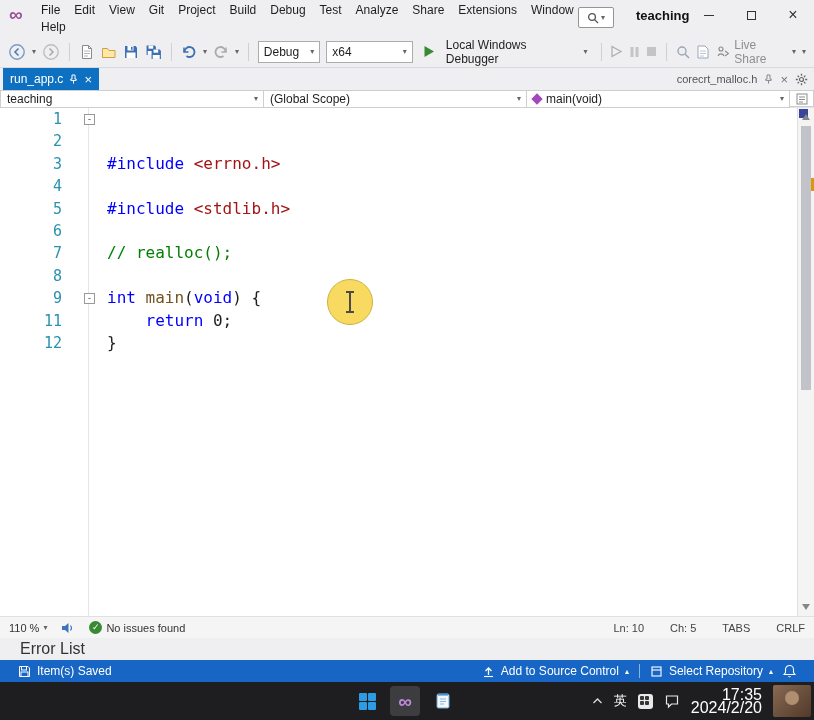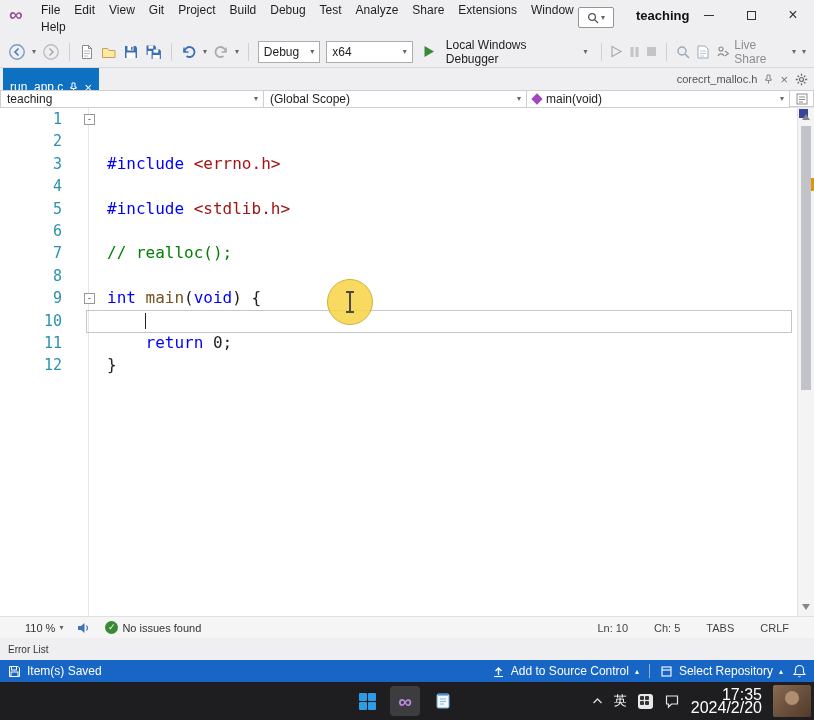--- a/index.html
+++ b/index.html
@@ -31,21 +31,21 @@
   .toolbar{position:absolute;top:36px;left:0;right:0;height:32px;background:#EFEFF2;border-bottom:1px solid #D8D8DF;display:flex;align-items:center;padding:0 8px;gap:6px}
   .tsep{width:1px;height:18px;background:#CFCFD6;margin:0 3px}
   .chev{font-size:8px;color:#666;line-height:1}
   .combo{height:22px;background:#fff;border:1px solid #ACACAC;display:flex;align-items:center;justify-content:space-between;padding:0 5px;font-size:12px}
   .run-btn{display:flex;align-items:center;gap:12px;padding:0 4px;font-size:12px;color:#1e1e1e}
   .liveshare{margin-left:auto;display:flex;align-items:center;gap:5px;color:#8E8E8E;font-size:12px}
   .tbicon{display:flex;align-items:center}
 
   
   .tabrow{position:absolute;top:68px;left:0;right:0;height:22px;background:#EFEFF2}
-  .doc-tab{position:absolute;left:3px;top:0;height:38px;background:var(--accent);color:#fff;display:flex;align-items:center;gap:6px;padding:8px 7px;font-size:12px}
+  .doc-tab{position:absolute;left:3px;top:0;height:22px;background:var(--accent);color:#fff;display:flex;align-items:center;gap:6px;padding:8px 7px;font-size:12px}
   .tab-x{font-size:13px;line-height:1;color:#fff}
   .tab-right{position:absolute;right:6px;top:0;height:22px;display:flex;align-items:center;gap:7px;color:#666;font-size:11px}
   .tab-right .bgdoc{color:#555}
   .tab-right .tab-x{color:#777}
 
   
   .navbar{position:absolute;top:90px;left:0;right:0;height:18px;background:#fff;display:flex;border-bottom:1px solid #E5E5E5}
   .nav-combo{flex:1;height:18px;border:1px solid #CECECE;border-left:none;display:flex;align-items:center;gap:5px;padding:0 6px;font-size:12px;color:#1e1e1e;justify-content:flex-start;position:relative}
   .nav-combo:first-child{border-left:1px solid #CECECE}
   .nav-combo .chev{position:absolute;right:5px}
@@ -71,29 +71,29 @@
 
   .vscroll{position:absolute;right:0;top:0;bottom:0;width:17px;background:#F4F4F4;border-left:1px solid #E0E0E0}
   .sb-up,.sb-down{position:absolute;left:4px;width:0;height:0;border-left:4px solid transparent;border-right:4px solid transparent}
   .sb-up{top:6px;border-bottom:6px solid #878787}
   .sb-down{bottom:6px;border-top:6px solid #878787}
   .sb-thumb{position:absolute;left:3px;top:18px;width:10px;height:264px;background:#C2C3C9}
   .mark-blue{position:absolute;left:1px;top:1px;width:9px;height:9px;background:#39459B}
   .mark-orange{position:absolute;right:0;top:70px;width:4px;height:13px;background:#DC9612}
 
   
-  .statusbar{position:absolute;top:616px;left:0;right:0;height:22px;background:#F5F5F5;border-top:1px solid #E0E0E0;display:flex;align-items:center;padding:0 25px;font-size:11px;color:#333}
+  .statusbar{position:absolute;top:616px;left:0;right:0;height:22px;background:#F5F5F5;border-top:1px solid #E0E0E0;display:flex;align-items:center;padding:0 9px;font-size:11px;color:#333}
   .statusbar .grp{display:flex;align-items:center;gap:4px}
   .sb-right{margin-left:auto;display:flex;align-items:center;gap:26px;color:#444}
   .zoom{display:flex;align-items:center;gap:4px;margin-right:14px}
   .check-circle{width:13px;height:13px;border-radius:50%;background:#388A34;color:#fff;font-size:9px;line-height:13px;text-align:center;display:inline-block}
 
-  .errorlist{position:absolute;top:638px;left:0;right:0;height:22px;background:#EFEFF2;display:flex;align-items:center;padding:0 8px;font-size:10px;color:#333}
-
-  .bluebar{position:absolute;top:660px;left:0;right:0;height:22px;background:var(--statusblue);color:#fff;display:flex;padding:0 8px;font-size:12px}
+  .errorlist{position:absolute;top:638px;left:0;right:0;height:22px;background:#EFEFF2;display:flex;align-items:center;padding:0 20px;font-size:16px;color:#333}
+
+  .bluebar{position:absolute;top:660px;left:0;right:0;height:22px;background:var(--statusblue);color:#fff;display:flex;padding:0 18px;font-size:12px}
   .bluebar .grp{display:flex;align-items:center;gap:6px}
   .bb-right{margin-left:auto;display:flex;align-items:center;gap:10px}
   .bb-div{width:1px;height:14px;background:rgba(255,255,255,.5)}
   .bb-chev{font-size:8px;color:#fff}
 
   
   .taskbar{position:absolute;top:682px;left:0;right:0;height:38px;background:#1E1E20}
   .tb-center{position:absolute;left:352px;top:0;height:38px;display:flex;align-items:center;gap:8px}
   .tb-item{width:30px;height:30px;display:flex;align-items:center;justify-content:center;border-radius:4px}
   .tb-item.active{background:rgba(255,255,255,.14)}
@@ -358,25 +358,20 @@
         <span class="fold"></span>
         <span class="code-text"></span>
       </div>
       <div class="code-row">
         <span class="ln">9</span>
         <span class="fold">
           <span class="fold-box">-</span>
         </span>
         <span class="code-text"><span class="tok-kw">int</span><span class="tok-pl"> </span><span class="tok-fn">main</span><span class="tok-pl">(</span><span class="tok-kw">void</span><span class="tok-pl">) {</span></span>
       </div>
-      <div class="code-row current">
-        <span class="ln">10</span>
-        <span class="fold"></span>
-        <span class="code-text"></span>
-      </div>
       <div class="code-row">
         <span class="ln">11</span>
         <span class="fold"></span>
         <span class="code-text"><span class="tok-pl">    </span><span class="tok-kw">return</span><span class="tok-pl"> 0;</span></span>
       </div>
       <div class="code-row">
         <span class="ln">12</span>
         <span class="fold"></span>
         <span class="code-text"><span class="tok-pl">}</span></span>
       </div>

